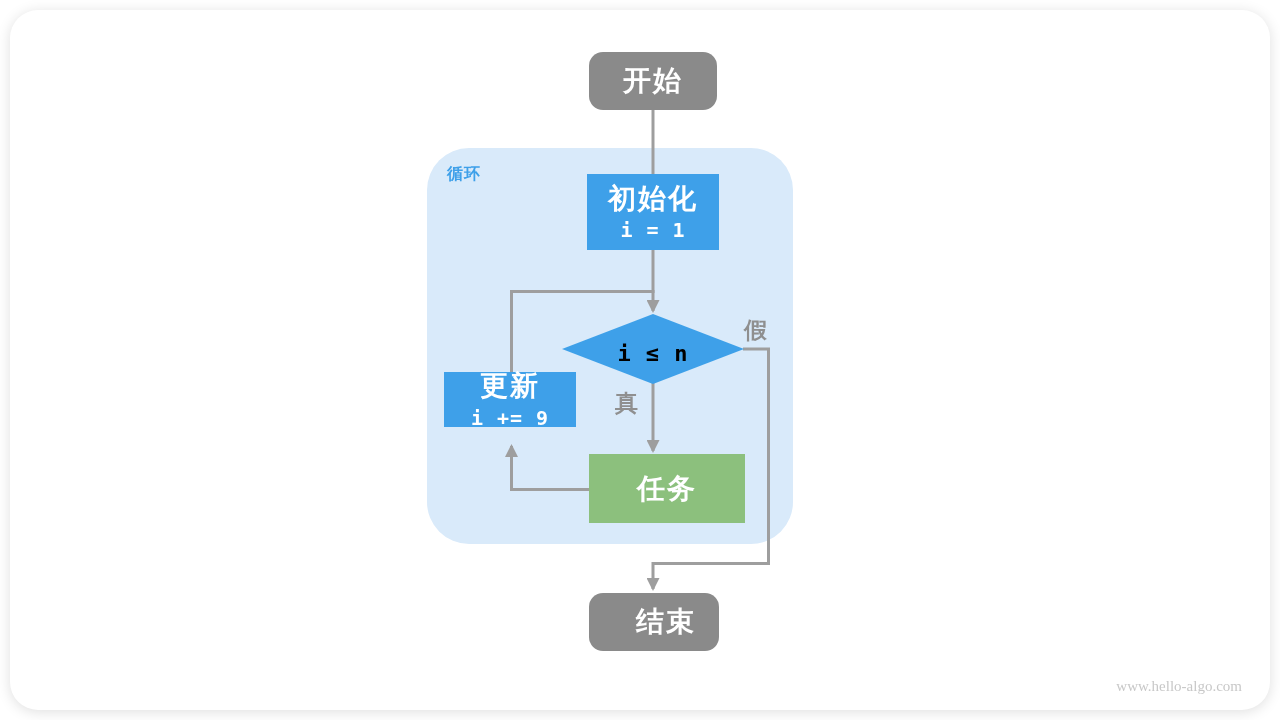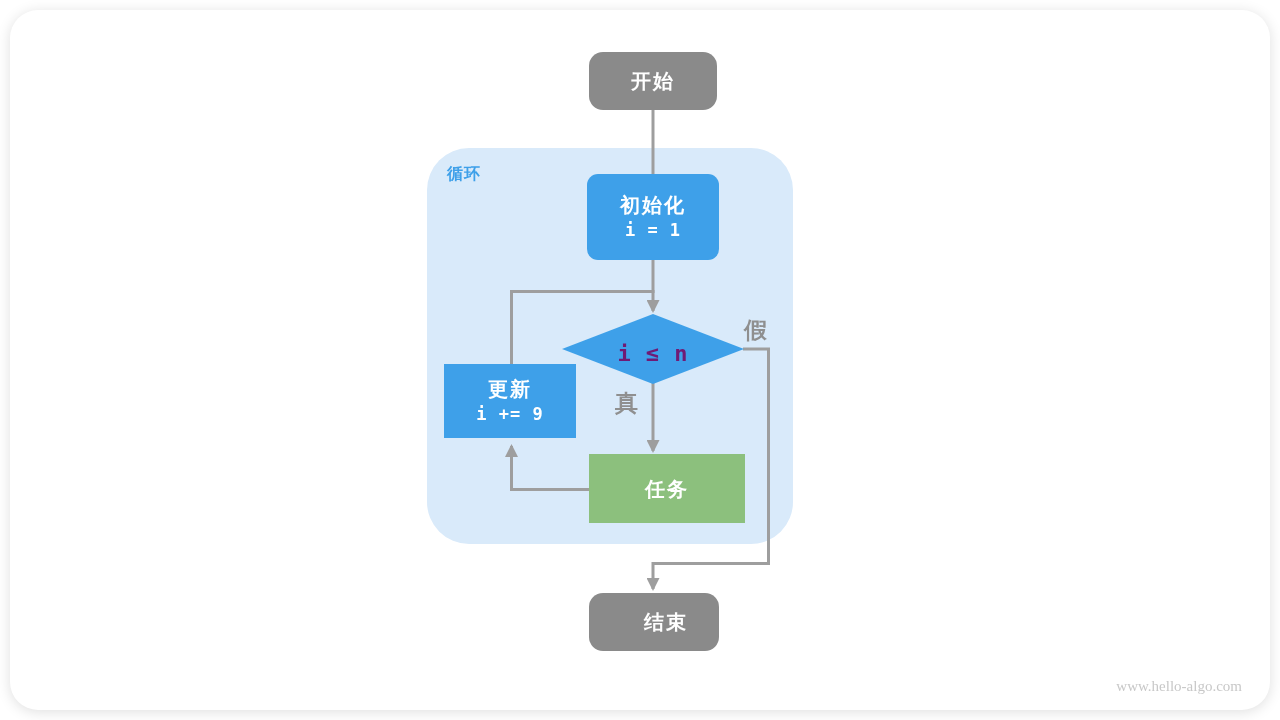--- a/index.html
+++ b/index.html
@@ -60,51 +60,51 @@
     position: absolute;
     display: flex;
     flex-direction: column;
     align-items: center;
     justify-content: center;
     color: #FFFFFF;
     font-weight: bold;
     text-align: center;
     line-height: 1.2;
   }
-  .node .cn { font-size: 20px; letter-spacing: 2px; }
+  .node .cn { font-size: 28px; letter-spacing: 2px; }
   .node .code {
     font-family: "DejaVu Sans Mono", monospace;
-    font-size: 17px;
+    font-size: 20px;
     font-weight: bold;
     letter-spacing: 1px;
     margin-top: 3px;
   }
   .terminal {
     background: var(--gray);
     border-radius: 14px;
   }
   .process-blue { background: var(--blue); }
   .process-green { background: var(--green); }
   .node-start { left: 589px; top: 52px;  width: 128px; height: 58px; }
-  .node-init  { left: 587px; top: 174px; width: 132px; height: 86px; border-radius: 11px; }
-  .node-update{ left: 444px; top: 364px; width: 132px; height: 74px; }
+  .node-init  { left: 587px; top: 174px; width: 132px; height: 76px; }
+  .node-update{ left: 444px; top: 372px; width: 132px; height: 55px; }
   .node-task  { left: 589px; top: 454px; width: 156px; height: 69px; }
   .node-end   { left: 589px; top: 593px; width: 130px; height: 58px; padding-left: 24px; }
   .diamond {
     position: absolute;
     left: 562px; top: 314px;
     width: 182px; height: 70px;
     background: var(--blue);
     clip-path: polygon(50% 0, 100% 50%, 50% 100%, 0 50%);
     display: flex;
     align-items: center;
     justify-content: center;
   }
   .diamond .code {
-    color: #701a75;
+    color: #000000;
     font-family: "DejaVu Sans Mono", monospace;
     font-size: 22px;
     font-weight: bold;
     letter-spacing: 1px;
     margin-top: 8px;
   }
   .edge-label {
     position: absolute;
     color: var(--label_gray);
     font-size: 23px;

